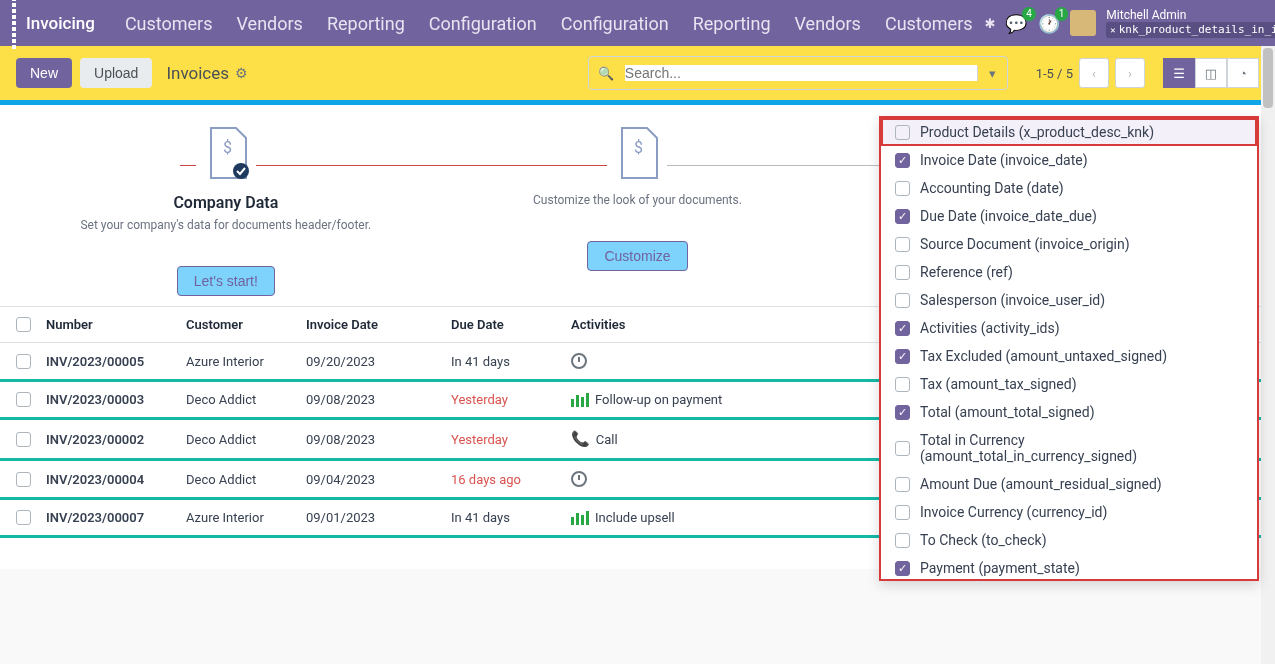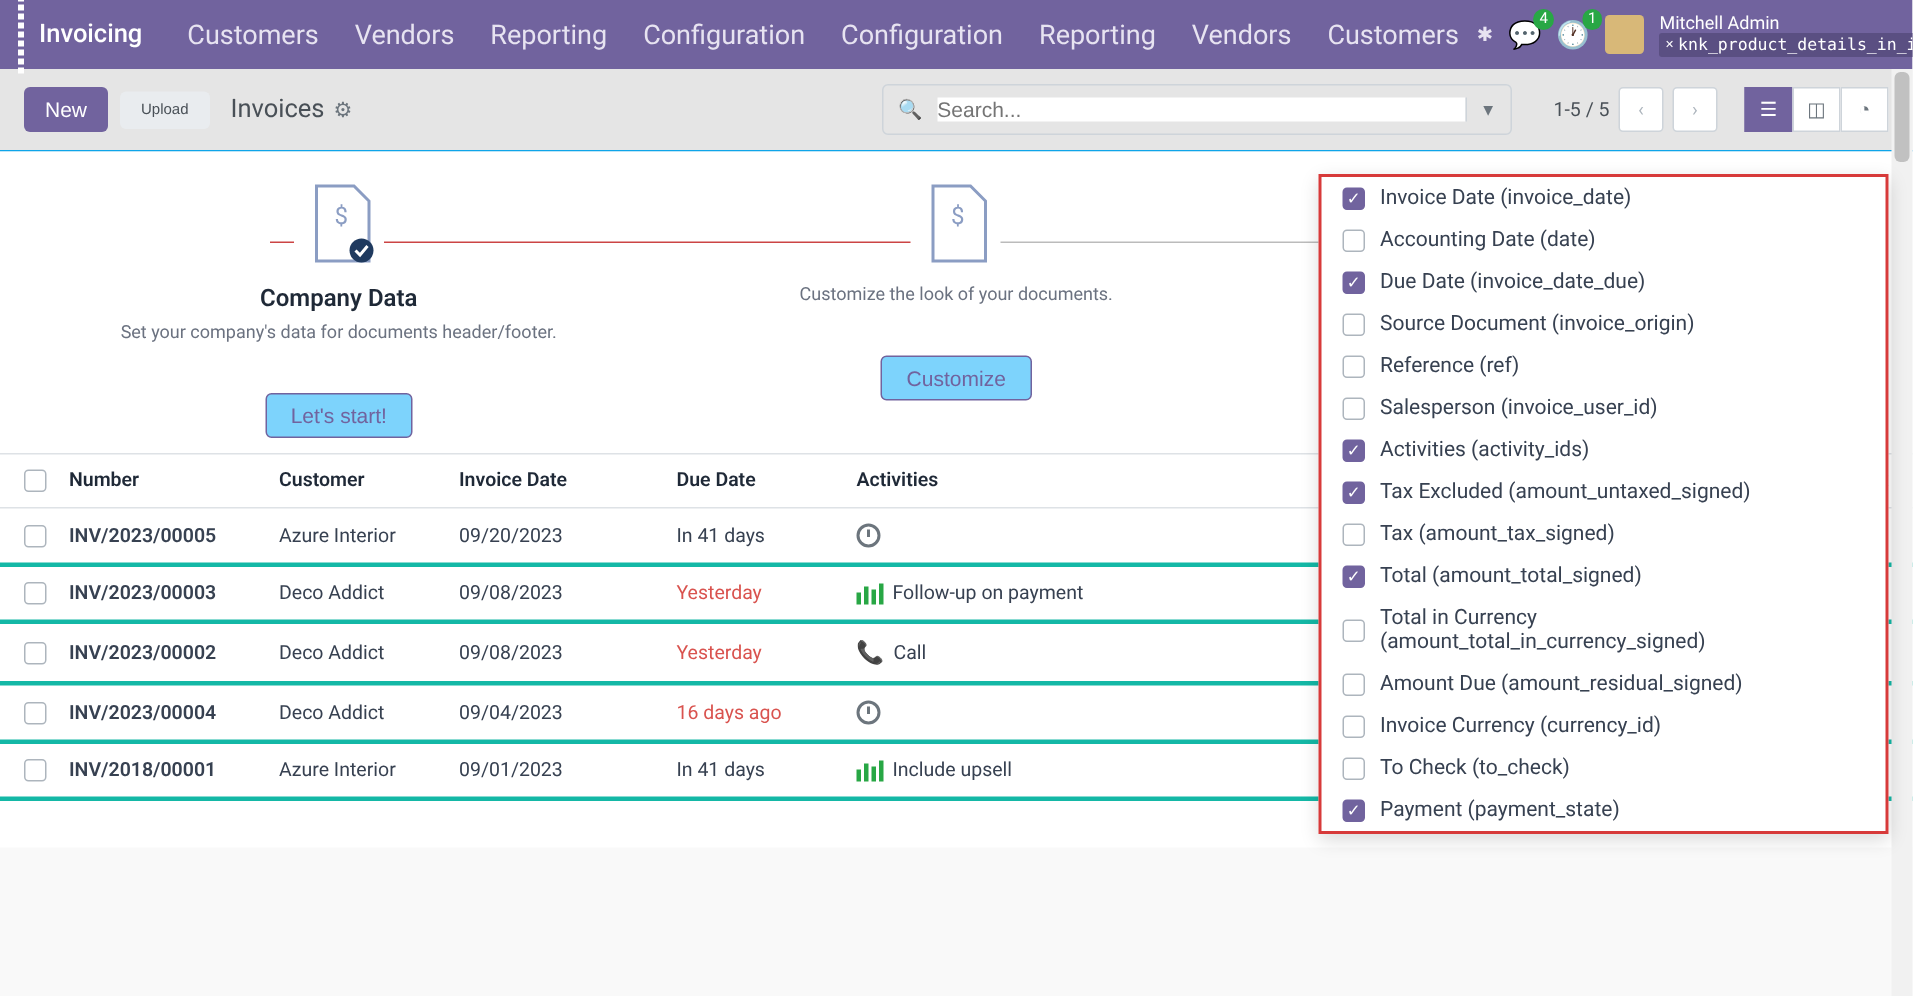--- a/index.html
+++ b/index.html
@@ -12,23 +12,23 @@
 .nav-item { color: #e7e3f1; padding: 0 12px; font-size: 18px; cursor: pointer; }
 .spacer { flex: 1; }
 .top-right { display: flex; align-items: center; gap: 10px; }
 .badge-wrap { position: relative; display: inline-flex; }
 .badge { position: absolute; top: -6px; right: -8px; background: #28a745; color: #fff; font-size: 10px; border-radius: 8px; padding: 0 4px; line-height: 14px; }
 .avatar { width: 26px; height: 26px; border-radius: 3px; background: #d8b878; display:inline-block; }
 .user-col { display: flex; flex-direction: column; font-size: 12px; line-height: 14px; }
 .code-tag { background: #5a4f82; font-family: monospace; font-size: 11px; padding: 1px 4px; border-radius: 2px; display:flex; align-items:center; gap:3px; }
 .small-x { font-size: 9px; }
 
-.control-row { display: flex; align-items: center; padding: 10px 16px; gap: 8px; background:#e5e5e5; border-bottom:1px solid #0ea5e9; }
+.control-row { display: flex; align-items: center; padding: 10px 16px; gap: 8px; background:#fde047; border-bottom:5px solid #0ea5e9; }
 .btn-new { background: #71639e; color: #fff; border: none; padding: 7px 14px; border-radius: 4px; font-size: 14px; cursor:pointer; }
-.btn-upload { background: #e9ecef; color: #495057; border: none; padding: 7px 14px; border-radius: 4px; font-size: 10px; cursor:pointer; }
+.btn-upload { background: #e9ecef; color: #495057; border: none; padding: 7px 14px; border-radius: 4px; font-size: 14px; cursor:pointer; }
 .crumb { font-size: 17px; color: #495057; margin-left: 6px; display:flex; align-items:center; gap:6px; }
 .gear { color: #6c757d; font-size:14px; }
 .search-wrap { margin-left: auto; display: flex; align-items: center; border: 1px solid #ced4da; border-radius: 4px; height: 34px; width: 420px; }
 .search-icon { padding: 0 10px; color: #6c757d; }
 .search-input { border: none; outline: none; flex: 1; font-size: 14px; }
 .search-dd { border-left: 1px solid #ced4da; width: 30px; text-align: center; color: #6c757d; cursor:pointer; }
 .pager { margin-left: 20px; display: flex; align-items: center; gap: 6px; justify-content: space-between; }
 .pag-txt { font-size: 13px; color: #495057; }
 .pag-btn { width: 30px; height: 30px; border: 1px solid #ced4da; background: #fff; color: #adb5bd; display:flex; align-items:center; justify-content:center; cursor:pointer; border-radius:3px; }
 .view-btns { margin-left: 10px; display:flex; }
@@ -241,21 +241,21 @@
     <div class="col-act">
           <span class="clock"></span>
           <span></span>
         </div>
     <div class="col-tax"></div>
       </div>
       <div class="trow">
     <div class="col-chk">
           <div class="chk"></div>
         </div>
-    <div class="col-num num-bold">INV/2018/00001</div>
+    <div class="col-num num-bold">INV/2023/00007</div>
     <div class="col-cust">Azure Interior</div>
     <div class="col-date">09/01/2023</div>
     <div class="col-due ">In 41 days</div>
     <div class="col-act">
           <span class="bars-icon">
             <span></span>
             <span></span>
             <span></span>
             <span></span>
           </span>
@@ -264,20 +264,24 @@
     <div class="col-tax">$</div>
       </div>
     </div>
   <div class="totals">
     <span class="t1">$ 125,954.05</span>
     <span>$ 144,847.16</span>
   </div>
 </div>
 
 <div class="dropdown" id="dd-slot">
+    <div class="dd-item highlight">
+      <span class="dd-chk "></span>
+      <span>Product Details (x_product_desc_knk)</span>
+    </div>
     <div class="dd-item">
       <span class="dd-chk on">✓</span>
       <span>Invoice Date (invoice_date)</span>
     </div>
     <div class="dd-item">
       <span class="dd-chk "></span>
       <span>Accounting Date (date)</span>
     </div>
     <div class="dd-item">
       <span class="dd-chk on">✓</span>

